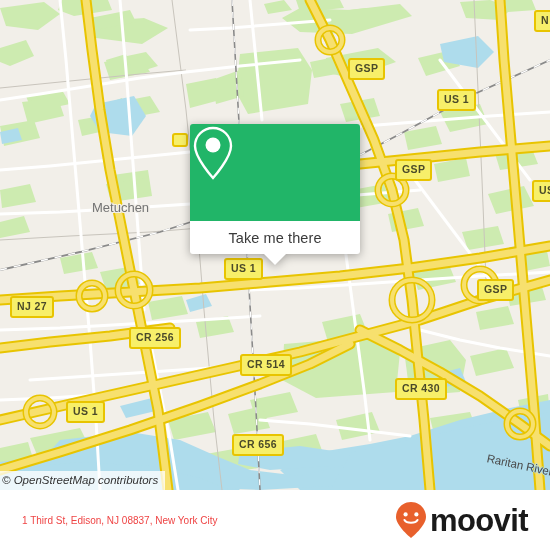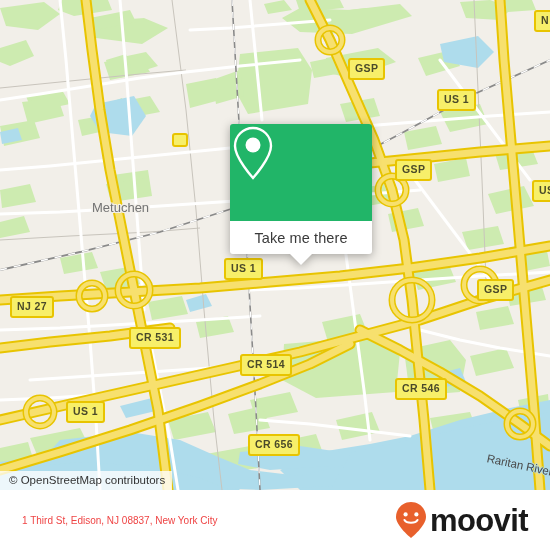--- a/index.html
+++ b/index.html
@@ -57,25 +57,24 @@
     transform-origin:left center;
     text-shadow:
       -1px 0 #AEDCEC, 1px 0 #AEDCEC,
       0 -1px #AEDCEC, 0 1px #AEDCEC;
   }
 
   
   .popup {
     position:absolute;
     left:190px; top:124px;
-    width:142px;
+    width:170px;
     border-radius:3px;
     filter:drop-shadow(0 2px 5px rgba(0,0,0,.32));
     z-index:40;
-    margin-left:40px;
   }
   .popup-head {
     background:#21B568;
     height:97px;
     border-radius:3px 3px 0 0;
     display:flex; align-items:center; justify-content:center;
   }
   .popup-foot {
     background:#ffffff;
     height:33px;
@@ -97,23 +96,24 @@
     border-top:11px solid #ffffff;
   }
 
   
   .attrib {
     position:absolute;
     left:0; bottom:0;
     background:rgba(255,255,255,.78);
     color:#333333;
     font-size:11.5px;
-    padding:3px 7px 4px 9px;
+    padding:3px 7px 4px 2px;
     z-index:30;
     white-space:nowrap;
+    font-style:italic;
   }
 
   
   .footer {
     position:absolute; left:0; top:490px;
     width:550px; height:60px;
     background:#ffffff;
     display:flex; align-items:center;
     z-index:50;
   }
@@ -318,25 +318,25 @@
     <div id="shields">
         <div class="shield" style="left: 534px; top: 10px;">N</div>
         <div class="shield" style="left: 348px; top: 58px;">GSP</div>
         <div class="shield" style="left: 437px; top: 89px;">US 1</div>
         <div class="shield" style="left: 395px; top: 159px;">GSP</div>
         <div class="shield" style="left: 532px; top: 180px;">US</div>
         <div class="shield" style="left: 172px; top: 133px; padding: 5px 6px;"></div>
         <div class="shield" style="left: 224px; top: 258px;">US 1</div>
         <div class="shield" style="left: 477px; top: 279px;">GSP</div>
         <div class="shield" style="left: 10px; top: 296px;">NJ 27</div>
-        <div class="shield" style="left: 129px; top: 327px;">CR 531</div>
+        <div class="shield" style="left: 129px; top: 327px;">CR 256</div>
         <div class="shield" style="left: 240px; top: 354px;">CR 514</div>
-        <div class="shield" style="left: 395px; top: 378px;">CR 546</div>
+        <div class="shield" style="left: 395px; top: 378px;">CR 430</div>
         <div class="shield" style="left: 66px; top: 401px;">US 1</div>
-        <div class="shield" style="left: 248px; top: 434px;">CR 656</div>
+        <div class="shield" style="left: 232px; top: 434px;">CR 656</div>
       </div>
 
     <div id="places">
         <div class="place-label" style="left: 92px; top: 200px;">Metuchen</div>
       </div>
 
     <div id="waters">
         <div class="river-label" style="left: 487px; top: 452px;">Raritan River</div>
       </div>
 

